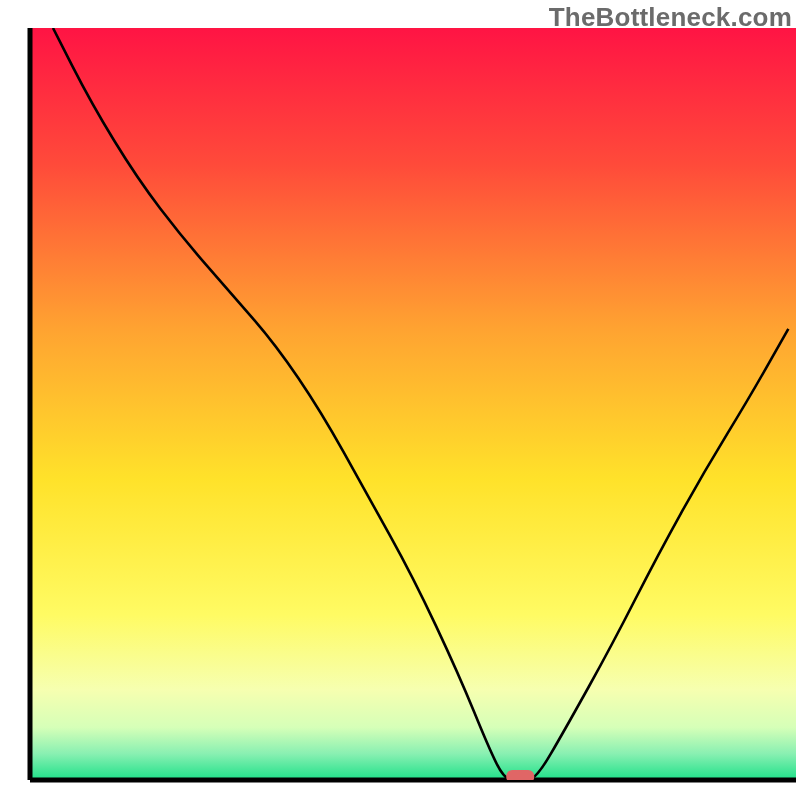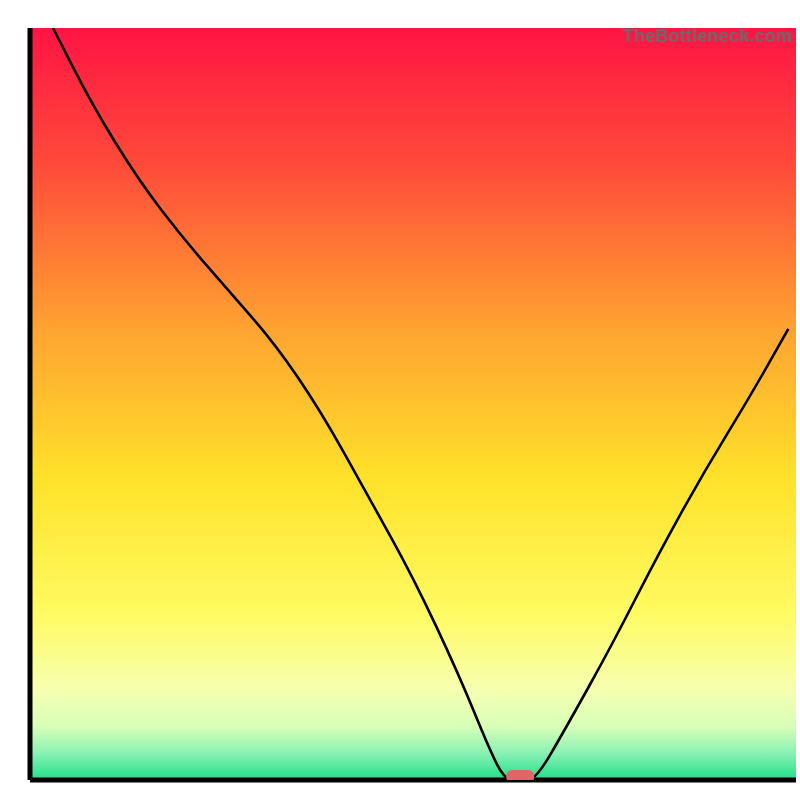--- a/index.html
+++ b/index.html
@@ -18,26 +18,25 @@
   svg.chart {
     display: block;
     width: 800px;
     height: 800px;
   }
   .watermark {
     position: absolute;
     top: 2px;
     right: 8px;
     font-family: Arial, Helvetica, sans-serif;
-    font-size: 18px;
+    font-size: 26px;
     font-weight: 600;
     color: #6b6b6b;
     letter-spacing: 0.2px;
     user-select: none;
-    margin-top: 24px;
   }
 </style>
 </head>
 <body>
 
 <div class="chart-container">
   <div class="watermark">TheBottleneck.com</div>
   <svg class="chart" viewBox="0 0 800 800">
     <defs>
       <linearGradient id="bg-grad" x1="0" y1="0" x2="0" y2="1">

